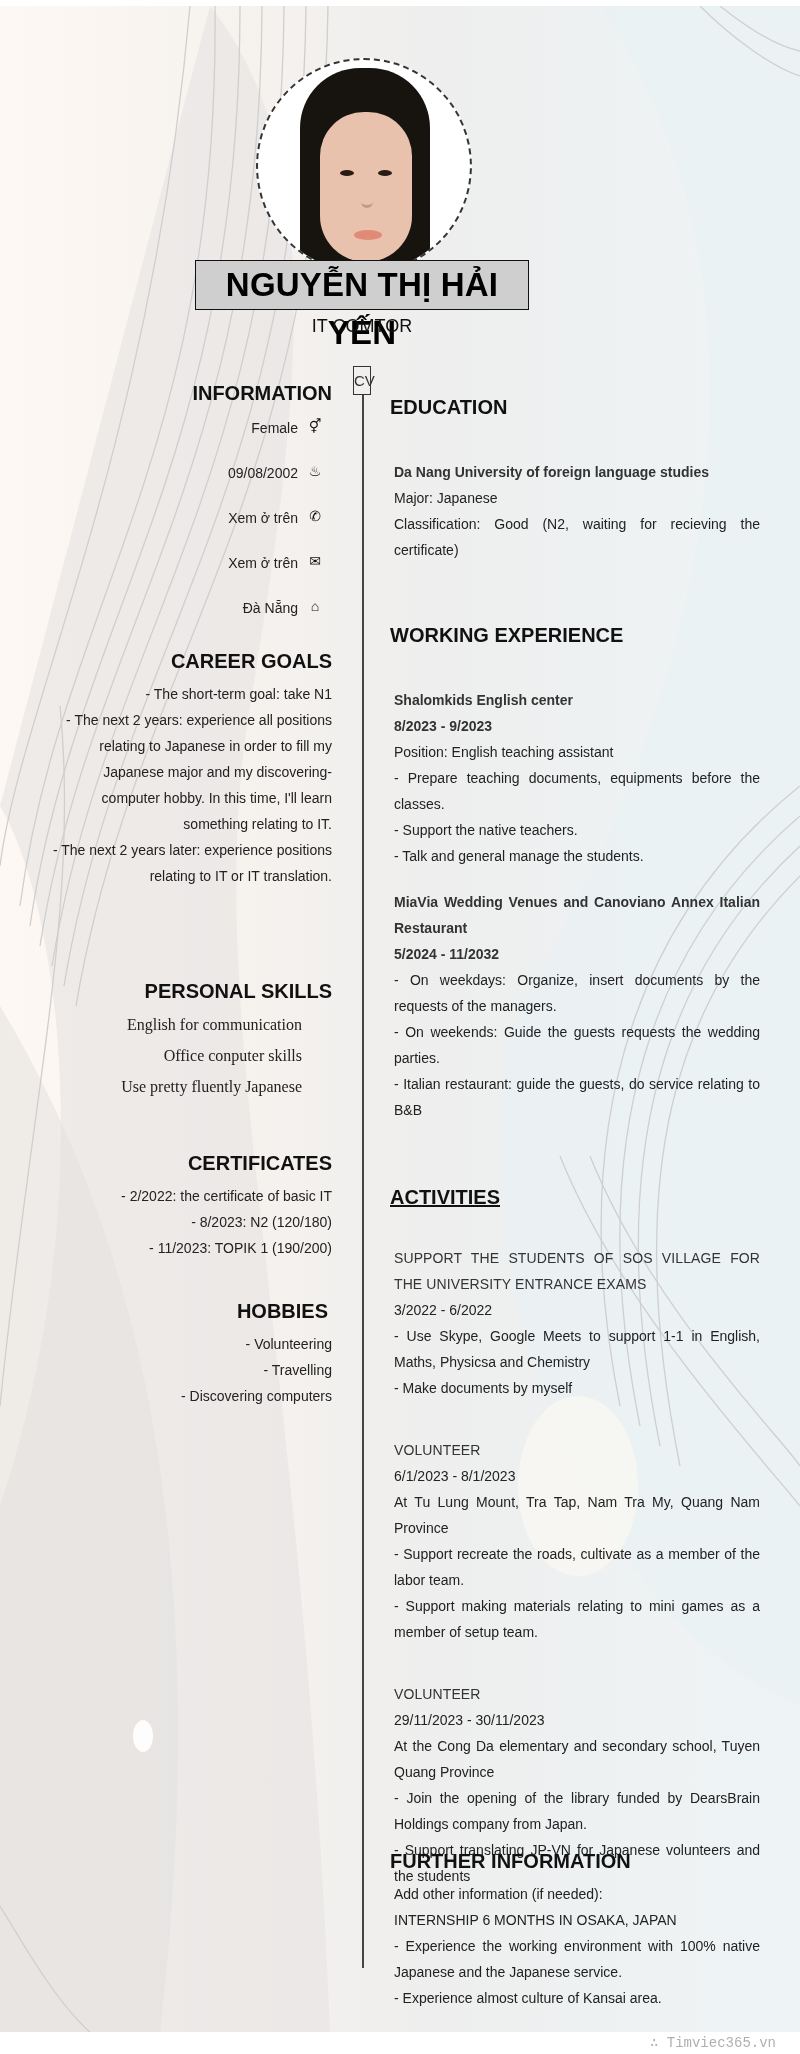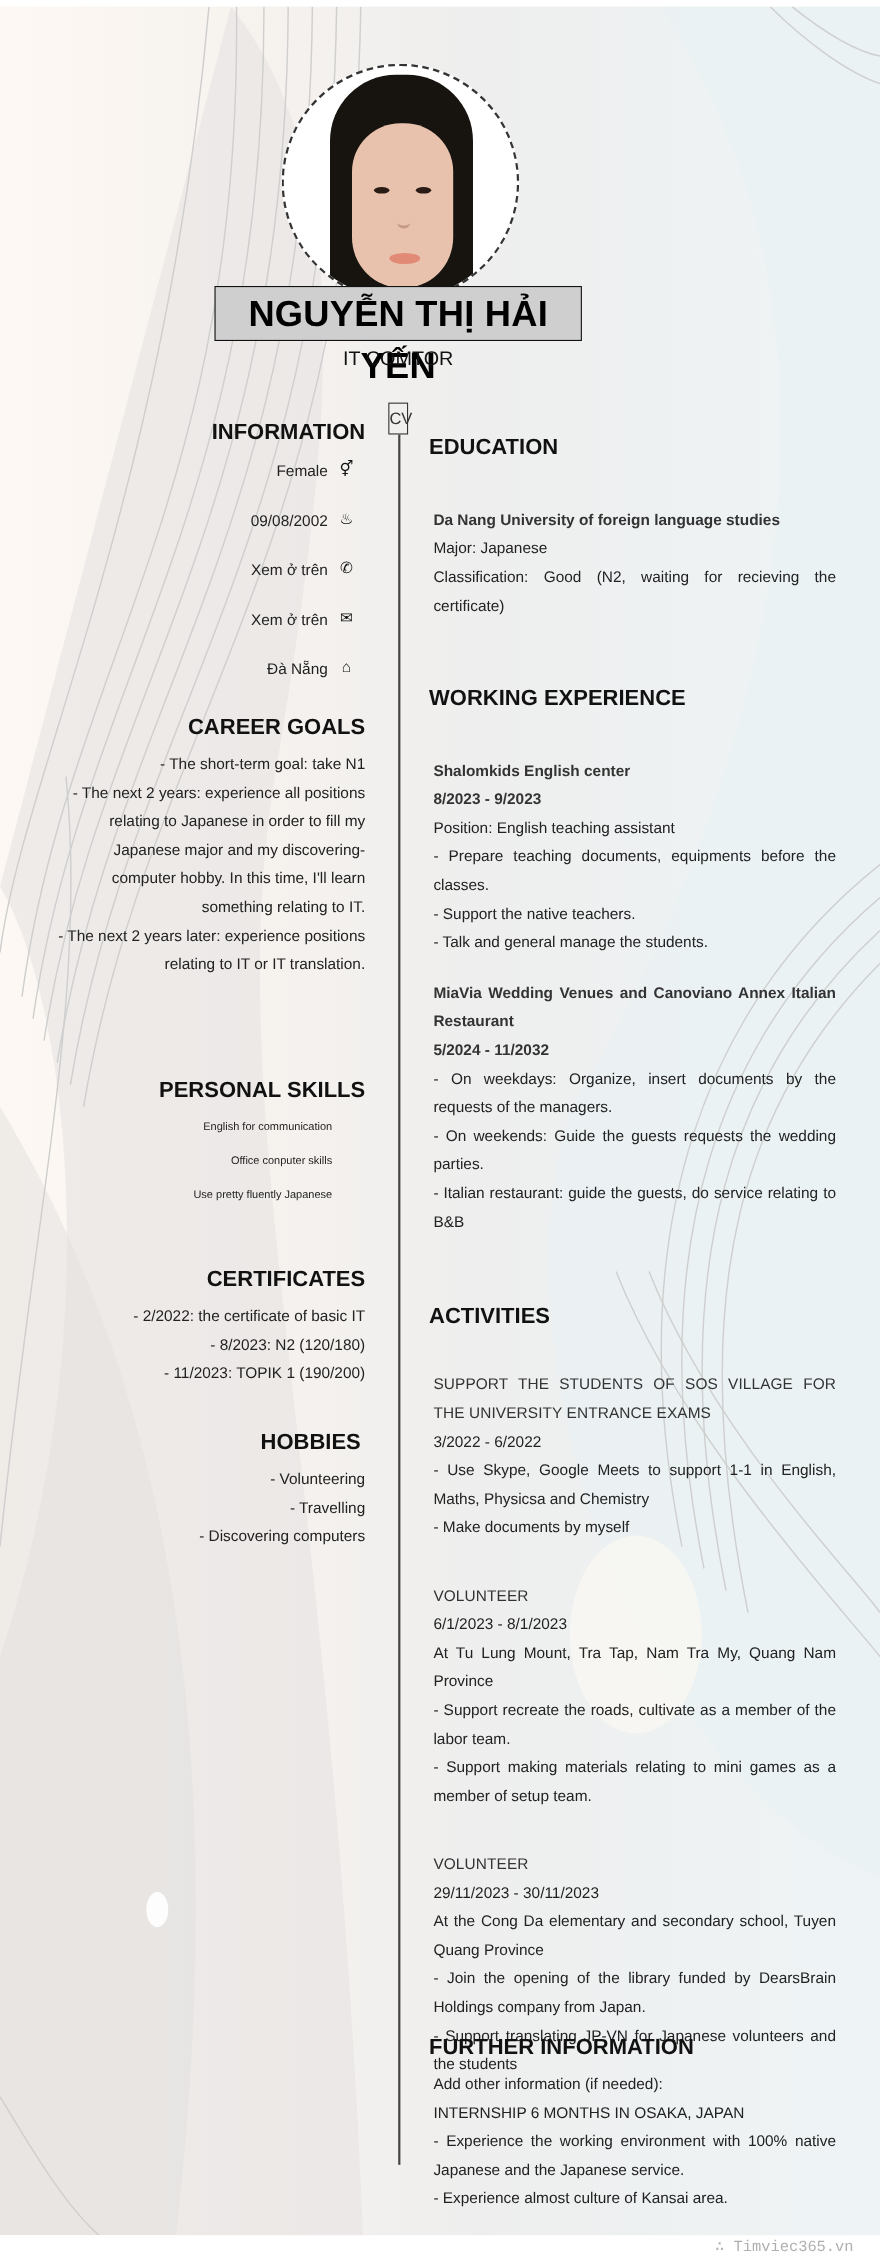--- a/index.html
+++ b/index.html
@@ -52,21 +52,21 @@
     position: absolute; left: 362px; top: 389px; width: 2px; height: 1573px; background: #444;
   }
 
   
   .left { position: absolute; left: 40px; width: 292px; text-align: right; }
   .h-sec { font-weight: bold; font-size: 20px; color: #111; }
   .info-row { position: absolute; left: 0; width: 292px; height: 22px; font-size: 14px; color: #222; }
   .info-row .txt { position: absolute; right: 34px; top: 2px; }
   .info-row .ico { position: absolute; right: 8px; top: 0; width: 18px; height: 18px; text-align: center; font-size: 14px; color: #111; }
   .left p { font-size: 14px; line-height: 26px; color: #222; margin-left: 11px; }
-  .skill { font-size: 10px; line-height: 31px; color: #222; padding-right: 30px; }
+  .skill { font-size: 16px; line-height: 31px; color: #222; padding-right: 30px; font-family: Liberation Serif, serif; }
 
   
   .right { position: absolute; left: 390px; width: 370px; }
   .right .h-sec { font-size: 20px; }
   .r-text { font-size: 14px; line-height: 26px; color: #222; text-align: justify; padding-left: 4px; }
   .r-text.b { font-weight: bold; color: #333; }
   .r-text.gray { color: #333; letter-spacing: 0.1px; margin-top: 36px; }
 
   .watermark {
     position: absolute; right: 24px; top: 2034px; font-family: "Liberation Mono", monospace;
@@ -193,21 +193,21 @@
     <div style="margin-top:20px;">
       <div class="r-text b">MiaVia Wedding Venues and Canoviano Annex Italian Restaurant</div>
       <div class="r-text b">5/2024 - 11/2032</div>
       <div class="r-text">- On weekdays: Organize, insert documents by the requests of the managers.</div>
       <div class="r-text">- On weekends: Guide the guests requests the wedding parties.</div>
       <div class="r-text">- Italian restaurant: guide the guests, do service relating to B&amp;B</div>
     </div>
   </div>
 
   <div class="right" style="top:1180px;">
-    <div class="h-sec" style="margin-bottom:28px;">ACTIVITIES</div>
+    <div class="h-sec" style="margin-bottom:28px;text-decoration:underline;">ACTIVITIES</div>
     <div>
       <div class="r-text gray">SUPPORT THE STUDENTS OF SOS VILLAGE FOR THE UNIVERSITY ENTRANCE EXAMS</div>
       <div class="r-text">3/2022 - 6/2022</div>
       <div class="r-text">- Use Skype, Google Meets to support 1-1 in English, Maths, Physicsa and Chemistry</div>
       <div class="r-text">- Make documents by myself</div>
     </div>
     <div style="margin-top:14px;">
       <div class="r-text gray">VOLUNTEER</div>
       <div class="r-text">6/1/2023 - 8/1/2023</div>
       <div class="r-text">At Tu Lung Mount, Tra Tap, Nam Tra My, Quang Nam Province</div>

